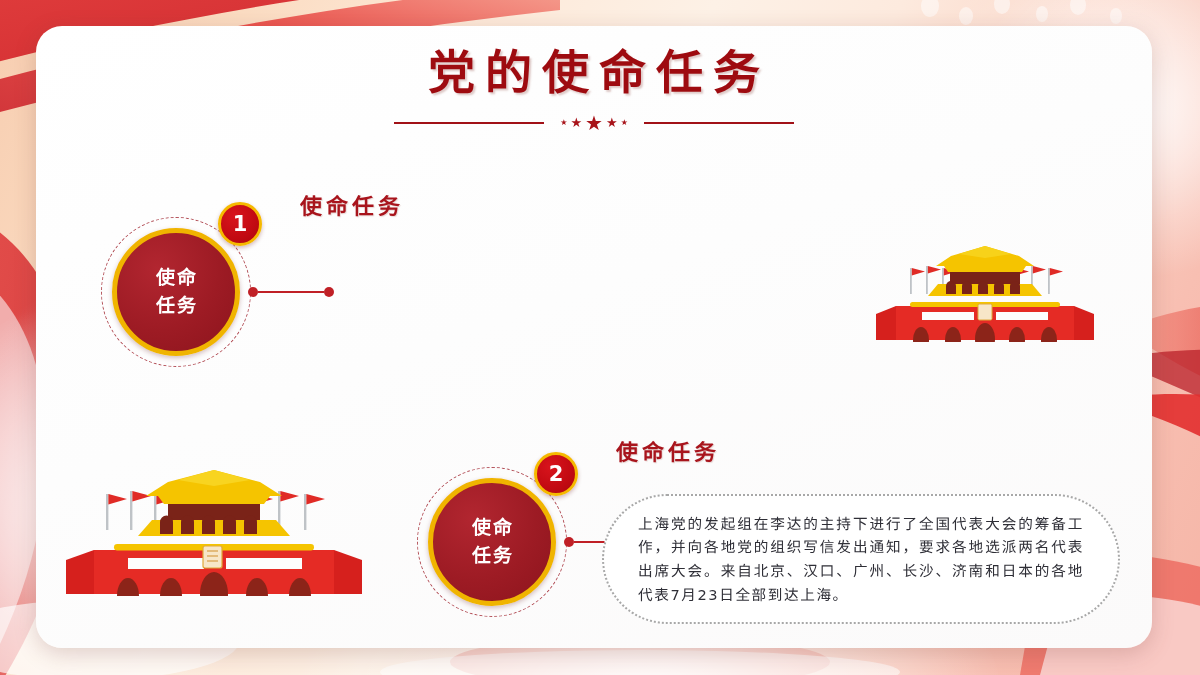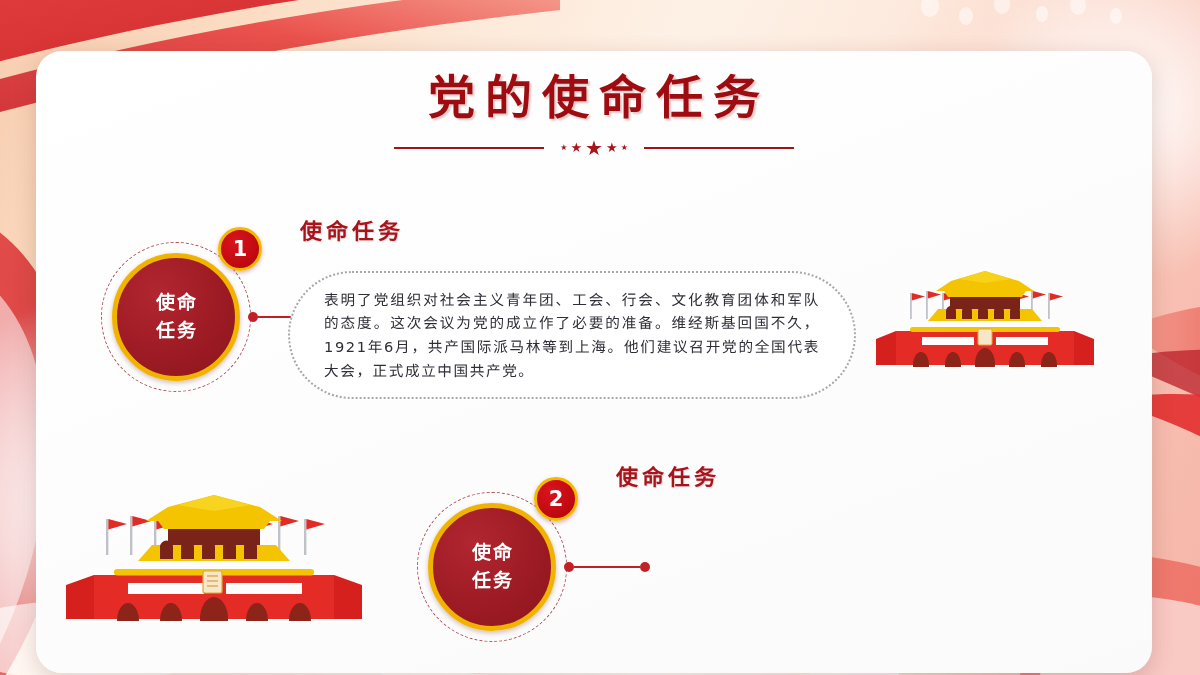--- a/index.html
+++ b/index.html
@@ -48,21 +48,20 @@
   #card {
     position: absolute;
     left: 36px;
     top: 26px;
     width: 1116px;
     height: 622px;
     background: linear-gradient(160deg, #ffffff 0%, #fdfdfd 45%, #fbfafa 100%);
     border-radius: 26px;
     box-shadow: 0 6px 22px rgba(120, 60, 50, 0.22);
     overflow: hidden;
-    margin-top: 25px;
   }
 
   
   #title-block {
     position: absolute;
     left: 0; right: 0;
     top: 18px;
     text-align: center;
   }
   #page-title {
@@ -307,23 +306,20 @@
       </div>
 
       <div class="connector" style="left:212px; top:110px; width:86px;">
         <div class="dot"></div>
         <div class="line"></div>
         <div class="dot"></div>
       </div>
 
       <div class="sec-heading" style="left:260px; top:12px;">使命任务</div>
 
-      <div class="bubble" style="left:252px; top:70px; width:568px; height:128px;">
-        <p>表明了党组织对社会主义青年团、工会、行会、文化教育团体和军队的态度。这次会议为党的成立作了必要的准备。维经斯基回国不久，1921年6月，共产国际派马林等到上海。他们建议召开党的全国代表大会，正式成立中国共产党。</p>
-      </div>
 
       <div class="tiananmen" style="left:838px; top:66px; width:222px; height:100px;">
         <svg viewBox="0 0 222 100" aria-hidden="true">
 
           <g>
             <rect x="36" y="26" width="1.8" height="26" fill="#bfc3c7"></rect>
             <path d="M37.8 26 L51 29.6 L37.8 33.4 Z" fill="#e02b26"></path>
             <rect x="52" y="24" width="1.8" height="28" fill="#bfc3c7"></rect>
             <path d="M53.8 24 L67 27.6 L53.8 31.4 Z" fill="#e02b26"></path>
             <rect x="68" y="26" width="1.8" height="26" fill="#bfc3c7"></rect>
@@ -449,16 +445,19 @@
       </div>
 
       <div class="connector" style="left:528px; top:120px; width:86px;">
         <div class="dot"></div>
         <div class="line"></div>
         <div class="dot"></div>
       </div>
 
       <div class="sec-heading" style="left:576px; top:18px;">使命任务</div>
 
+      <div class="bubble" style="left:566px; top:78px; width:518px; height:130px;">
+        <p>上海党的发起组在李达的主持下进行了全国代表大会的筹备工作，并向各地党的组织写信发出通知，要求各地选派两名代表出席大会。来自北京、汉口、广州、长沙、济南和日本的各地代表7月23日全部到达上海。</p>
+      </div>
     </div>
 
   </div>
 </div>
 
 </body></html>

